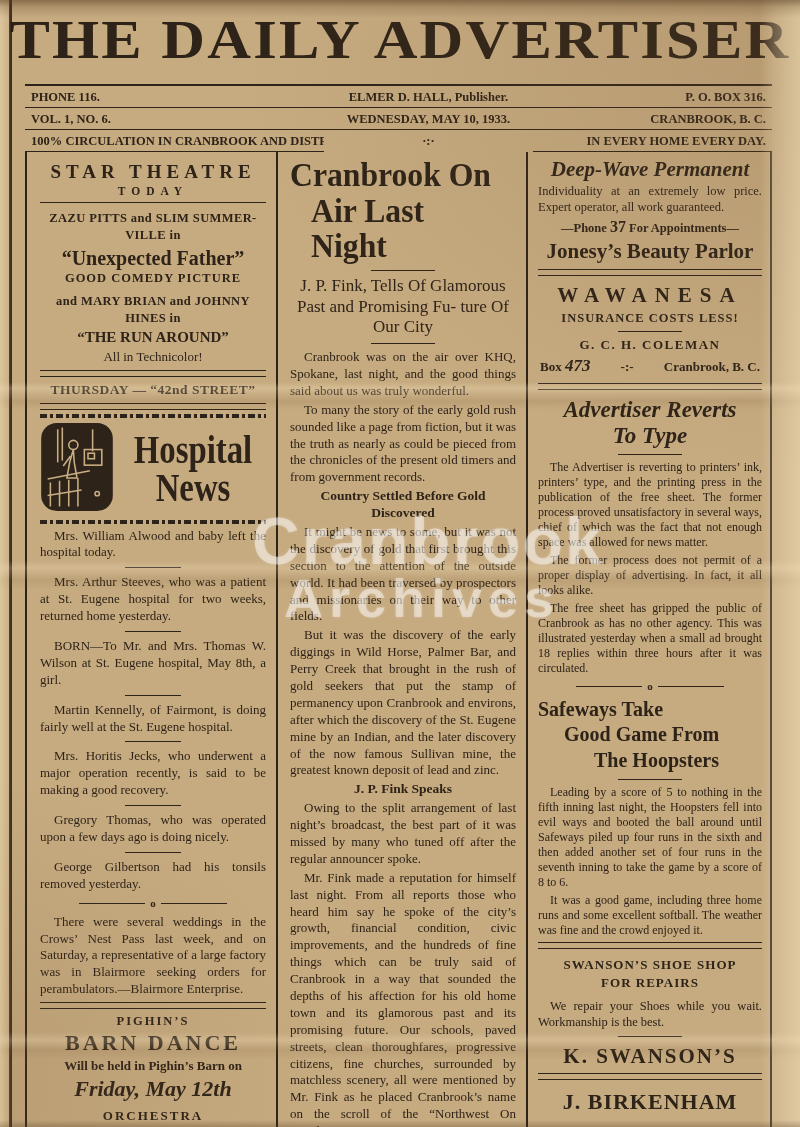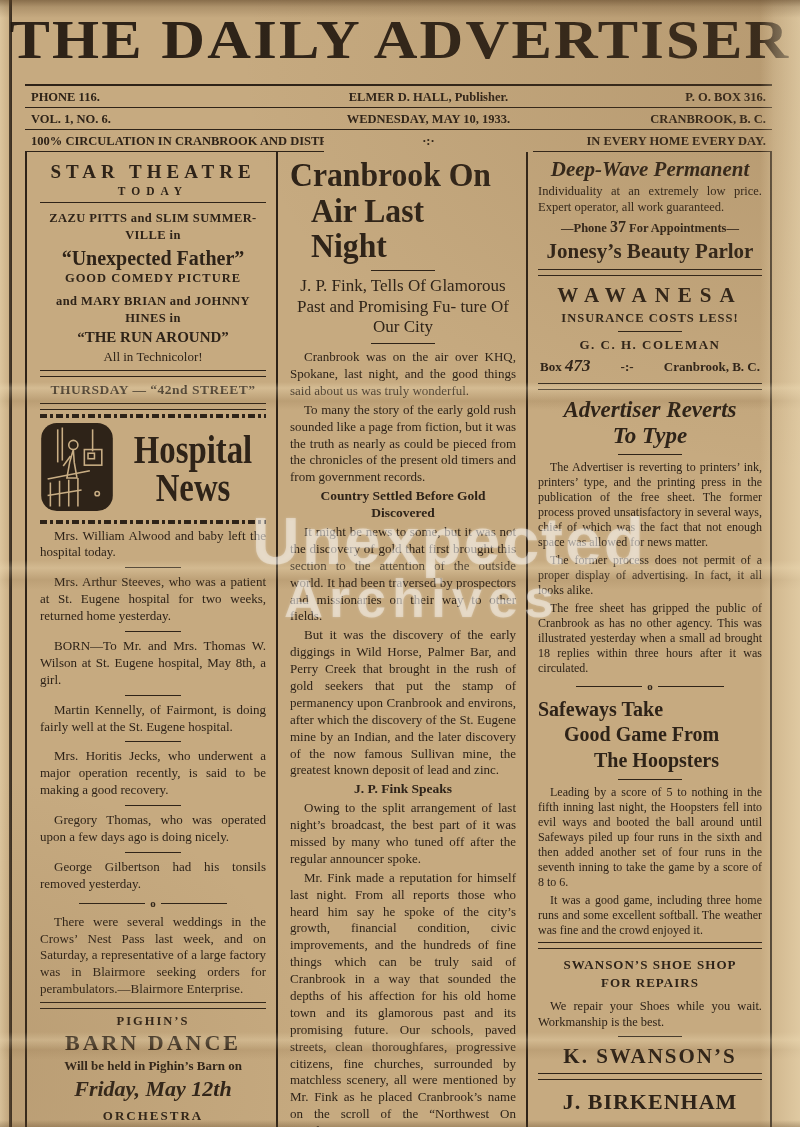--- a/index.html
+++ b/index.html
@@ -305,17 +305,17 @@
         <div class="rule-short"></div>
         <div class="ks-name">K. SWANSON’S</div>
         <div class="rule2"></div>
         <div class="jb-name">J. BIRKENHAM</div>
       </div>
     </div>
   </div>
 
   <div class="edge-left-line"></div>
   <div class="watermark">
-    <div class="w1">Unexpected</div>
+    <div class="w1">Cranbrook</div>
     <div class="w2">Archives</div>
   </div>
   <div class="texture"></div>
 </div>
 
 </body></html>

